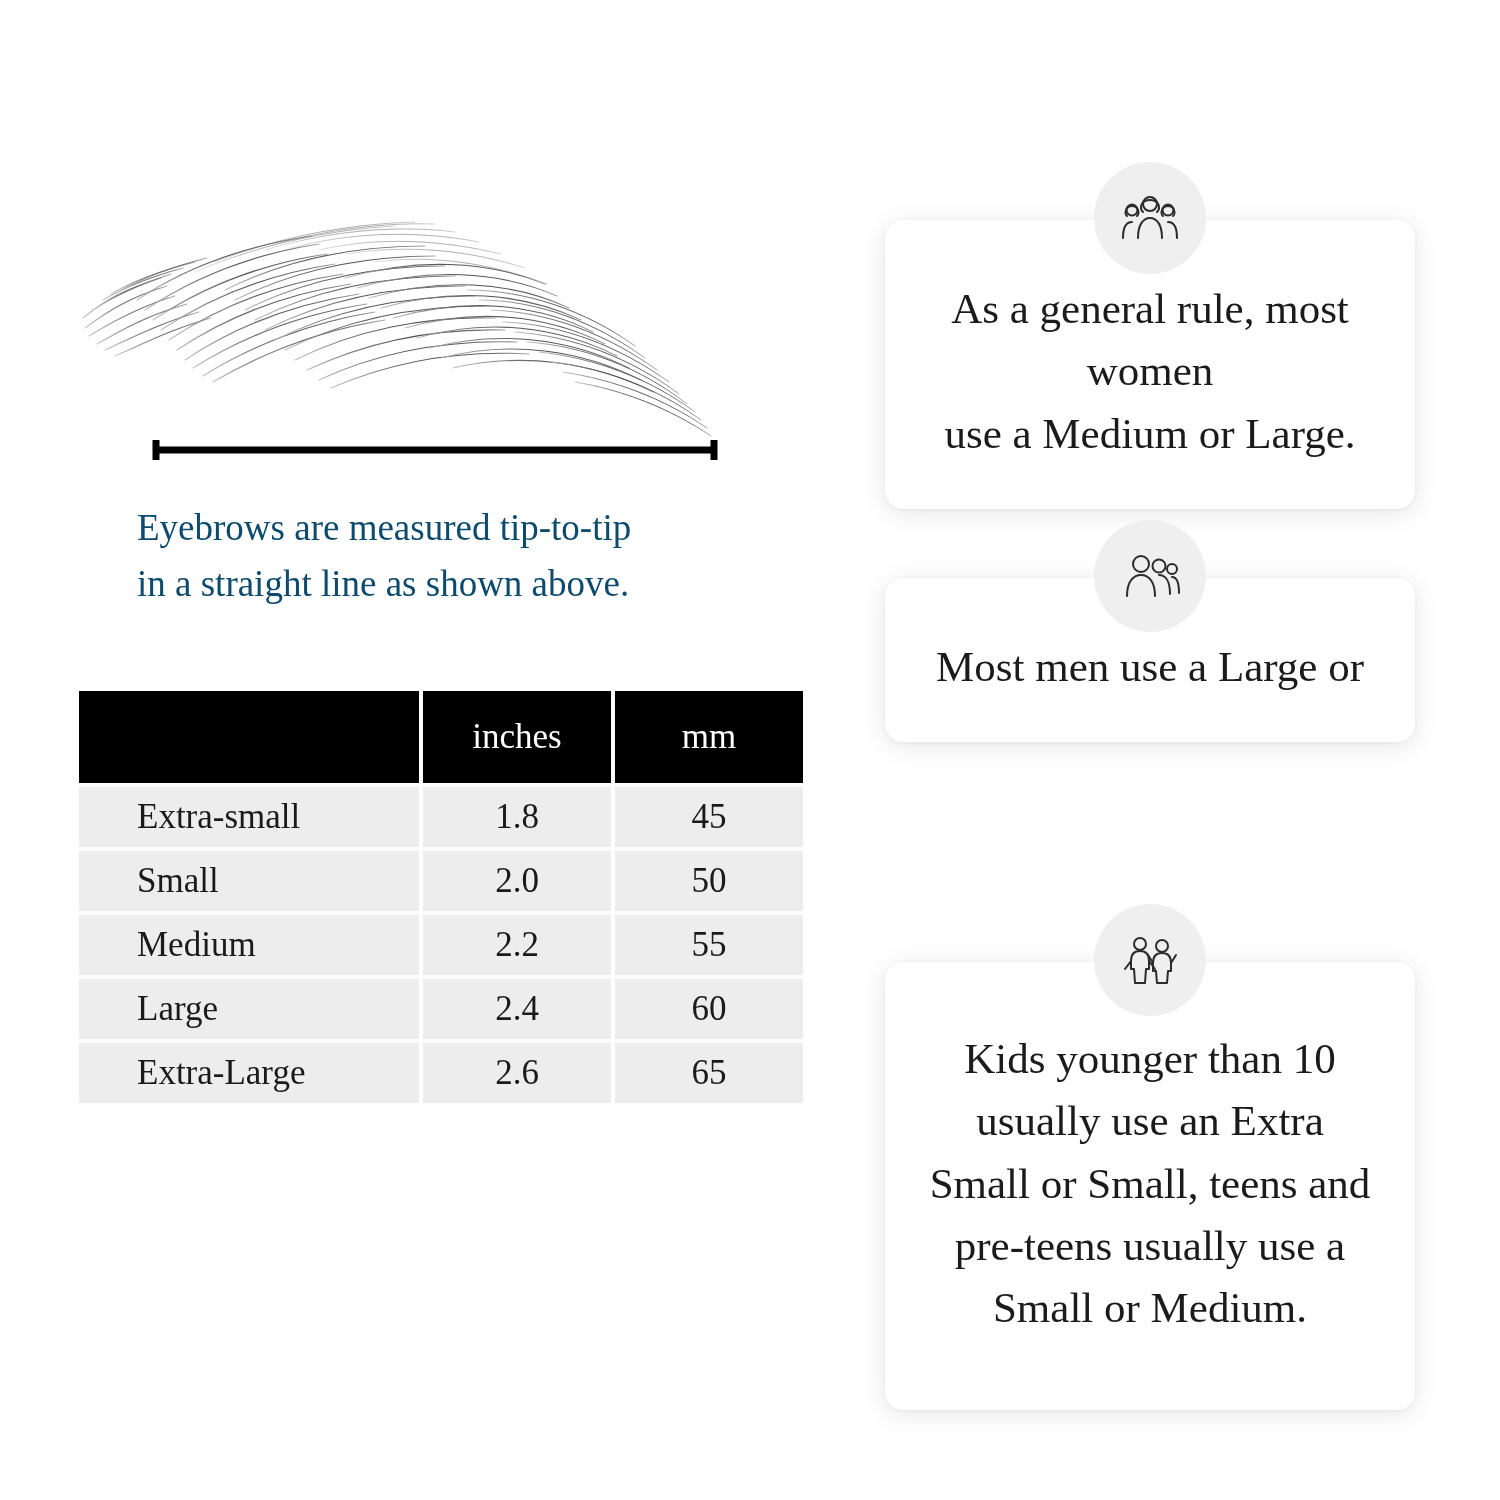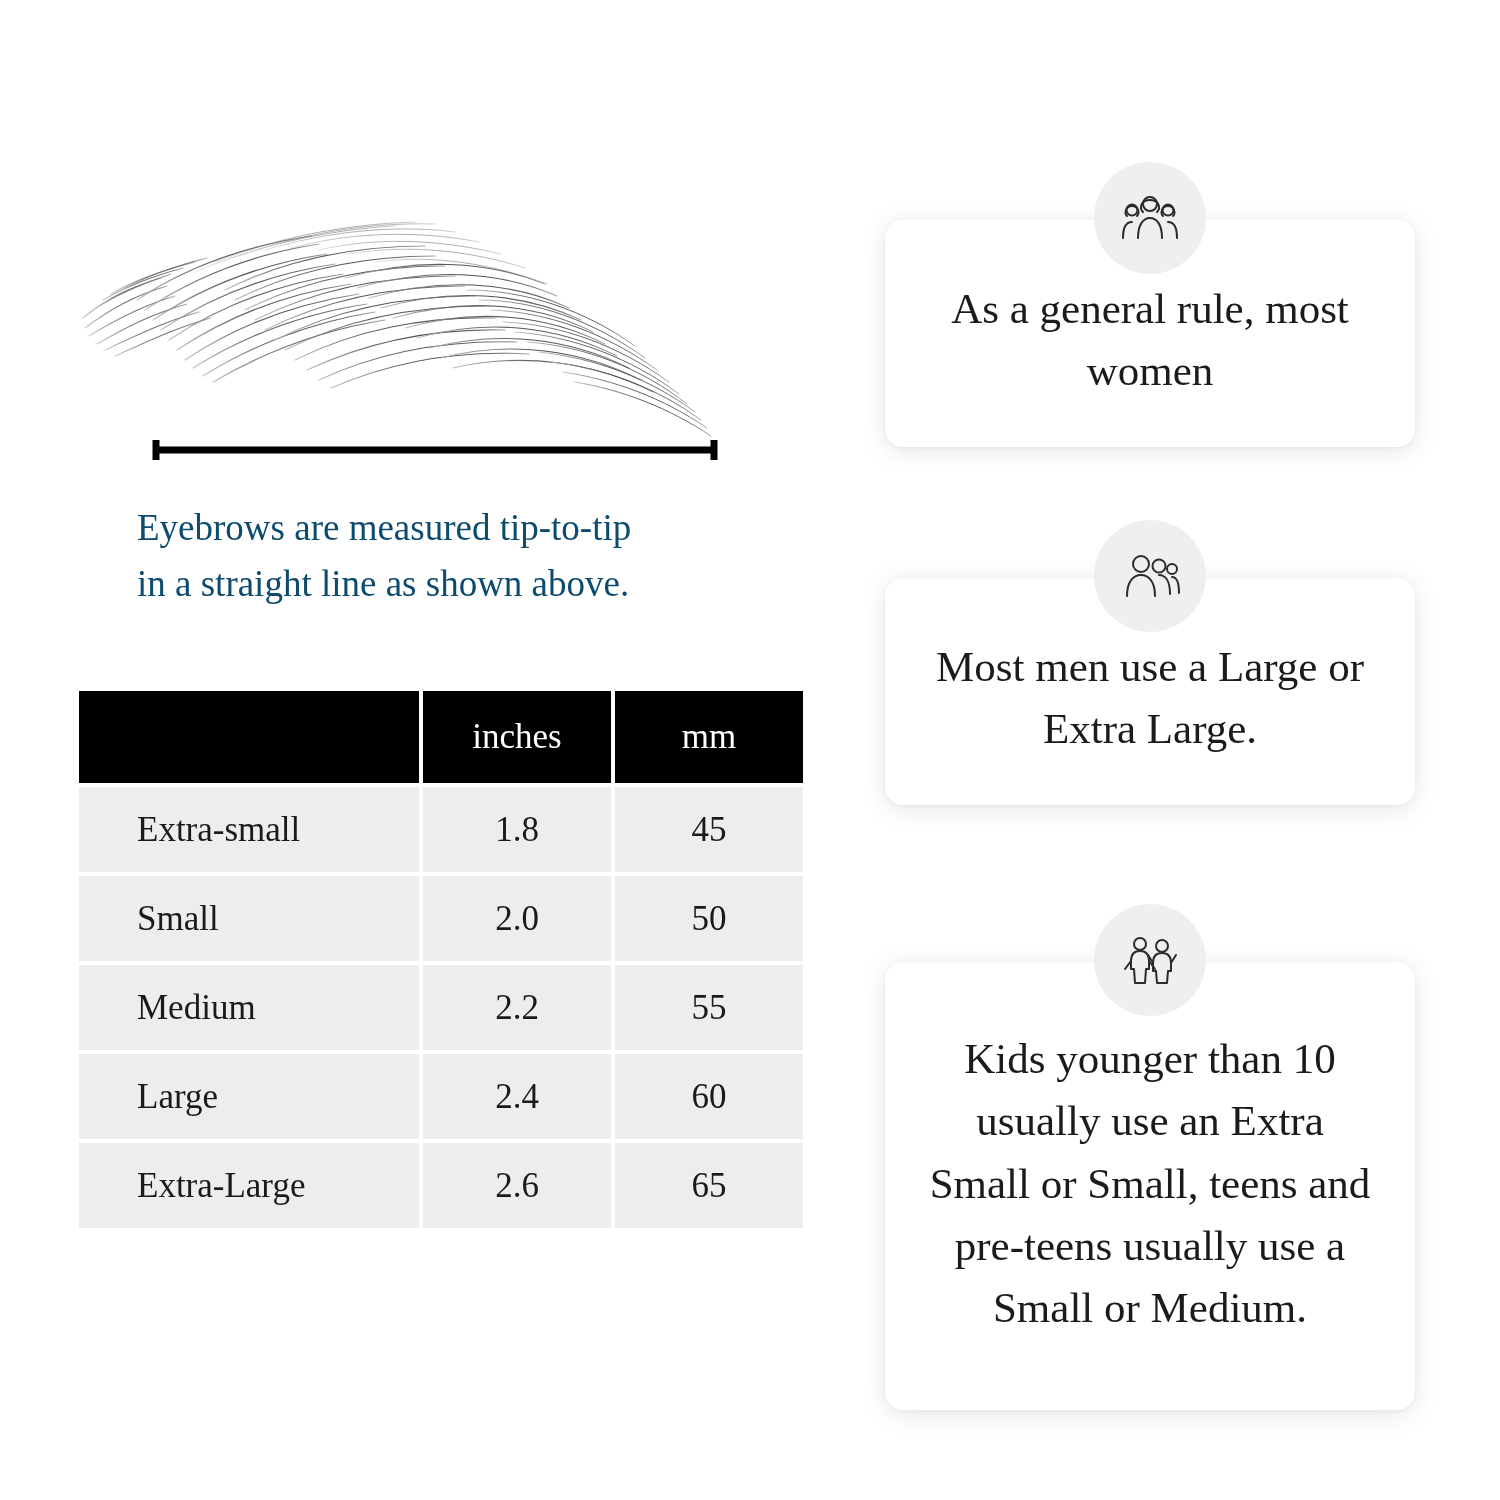--- a/index.html
+++ b/index.html
@@ -63,21 +63,21 @@
     font-weight: normal;
     font-size: 35px;
     height: 92px;
     text-align: center;
     vertical-align: middle;
   }
   .size-table th.blank { background: #000000; }
   .size-table td {
     background: #ededed;
     font-size: 35px;
-    height: 85px;
+    height: 60px;
     vertical-align: middle;
     color: #1a1a1a;
   }
   .size-table td.name {
     text-align: left;
     padding-left: 58px;
   }
   .size-table td.num { text-align: center; }
   .col-name { width: 340px; }
   .col-in { width: 188px; }
@@ -289,37 +289,37 @@
           <circle cx="13" cy="18" r="5.5"></circle>
           <path d="M4 46 C4 35 7 30 13 30"></path>
           <path d="M8 24 C5 21 7 14 13 14 C19 14 21 21 18 24"></path>
           <circle cx="49" cy="18" r="5.5"></circle>
           <path d="M58 46 C58 35 55 30 49 30"></path>
           <path d="M44 24 C41 21 43 14 49 14 C55 14 57 21 54 24"></path>
         </svg>
       </div>
       <div class="note-card">
         <div>As a general rule, most women</div>
+        <div>use a Medium or Large.</div>
       </div>
     </div>
 
     <div class="note note-2">
       <div class="note-icon">
         <svg class="icon-svg" width="62" height="52" viewBox="0 0 62 52" fill="none" stroke="#2b2b2b" stroke-width="2" stroke-linecap="round" stroke-linejoin="round">
           <circle cx="22" cy="14" r="8"></circle>
           <path d="M8 46 C8 32 14 25 22 25 C30 25 36 32 36 46"></path>
           <circle cx="40" cy="16" r="6.5"></circle>
           <path d="M40 25 C47 25 51 32 51 44"></path>
           <circle cx="53" cy="19" r="5"></circle>
           <path d="M53 27 C58 27 60 33 60 43"></path>
         </svg>
       </div>
       <div class="note-card">
         <div>Most men use a Large or</div>
-        <div>Extra Large.</div>
       </div>
     </div>
 
     <div class="note note-3">
       <div class="note-icon">
         <svg class="icon-svg" width="58" height="54" viewBox="0 0 58 54" fill="none" stroke="#2b2b2b" stroke-width="2" stroke-linecap="round" stroke-linejoin="round">
           <circle cx="19" cy="11" r="6"></circle>
           <path d="M19 18 C13 18 10 22 10 28 L10 36 L13 36 L14 50 L24 50 L25 36 L28 36 L28 28 C28 22 25 18 19 18 Z"></path>
           <path d="M10 28 L4 36"></path>
           <path d="M28 28 L34 36"></path>

